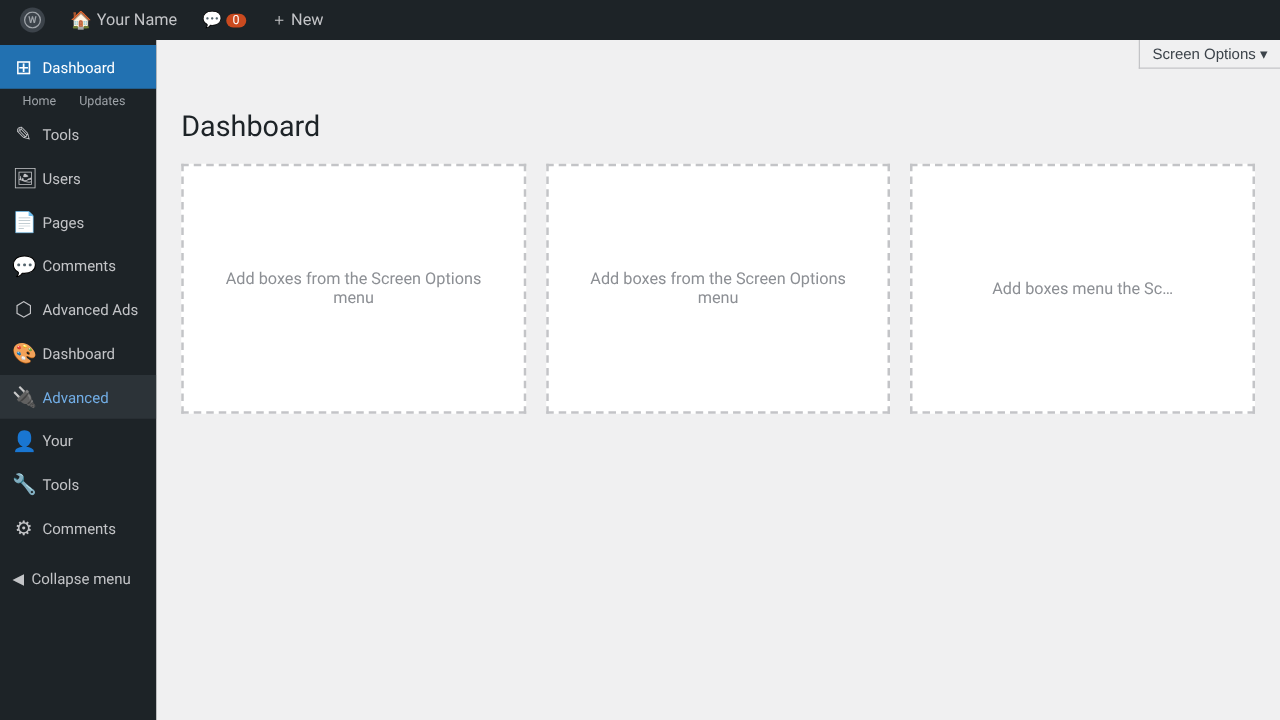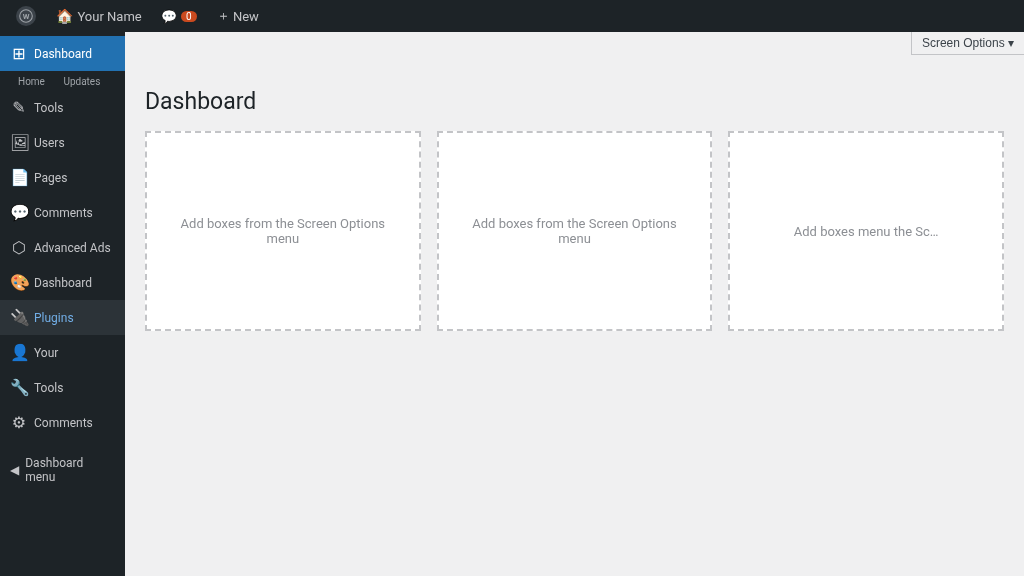--- a/index.html
+++ b/index.html
@@ -259,21 +259,21 @@
       <li class="menu-item">
         <a>
           <span class="menu-icon">🎨</span>
           <span>Dashboard</span>
         </a>
       </li>
 
       <li class="menu-item active" style="position:relative;">
         <a style="color:#72aee6; background:#2c3338;">
           <span class="menu-icon">🔌</span>
-          <span>Plugins</span>
+          <span>Advanced</span>
         </a>
 
       </li>
 
       <li class="menu-item">
         <a>
           <span class="menu-icon">👤</span>
           <span>Your</span>
         </a>
       </li>
@@ -289,21 +289,21 @@
         <a>
           <span class="menu-icon">⚙</span>
           <span>Comments</span>
         </a>
       </li>
 
     </ul>
 
     <div class="collapse-menu">
       <span>◀</span>
-      <span>Dashboard menu</span>
+      <span>Collapse menu</span>
     </div>
   </div>
 
   <div id="wpcontent">
     <button class="screen-options-btn">
       <span>Screen Options</span> ▾
     </button>
 
     <h1 class="page-title">Dashboard</h1>
 

